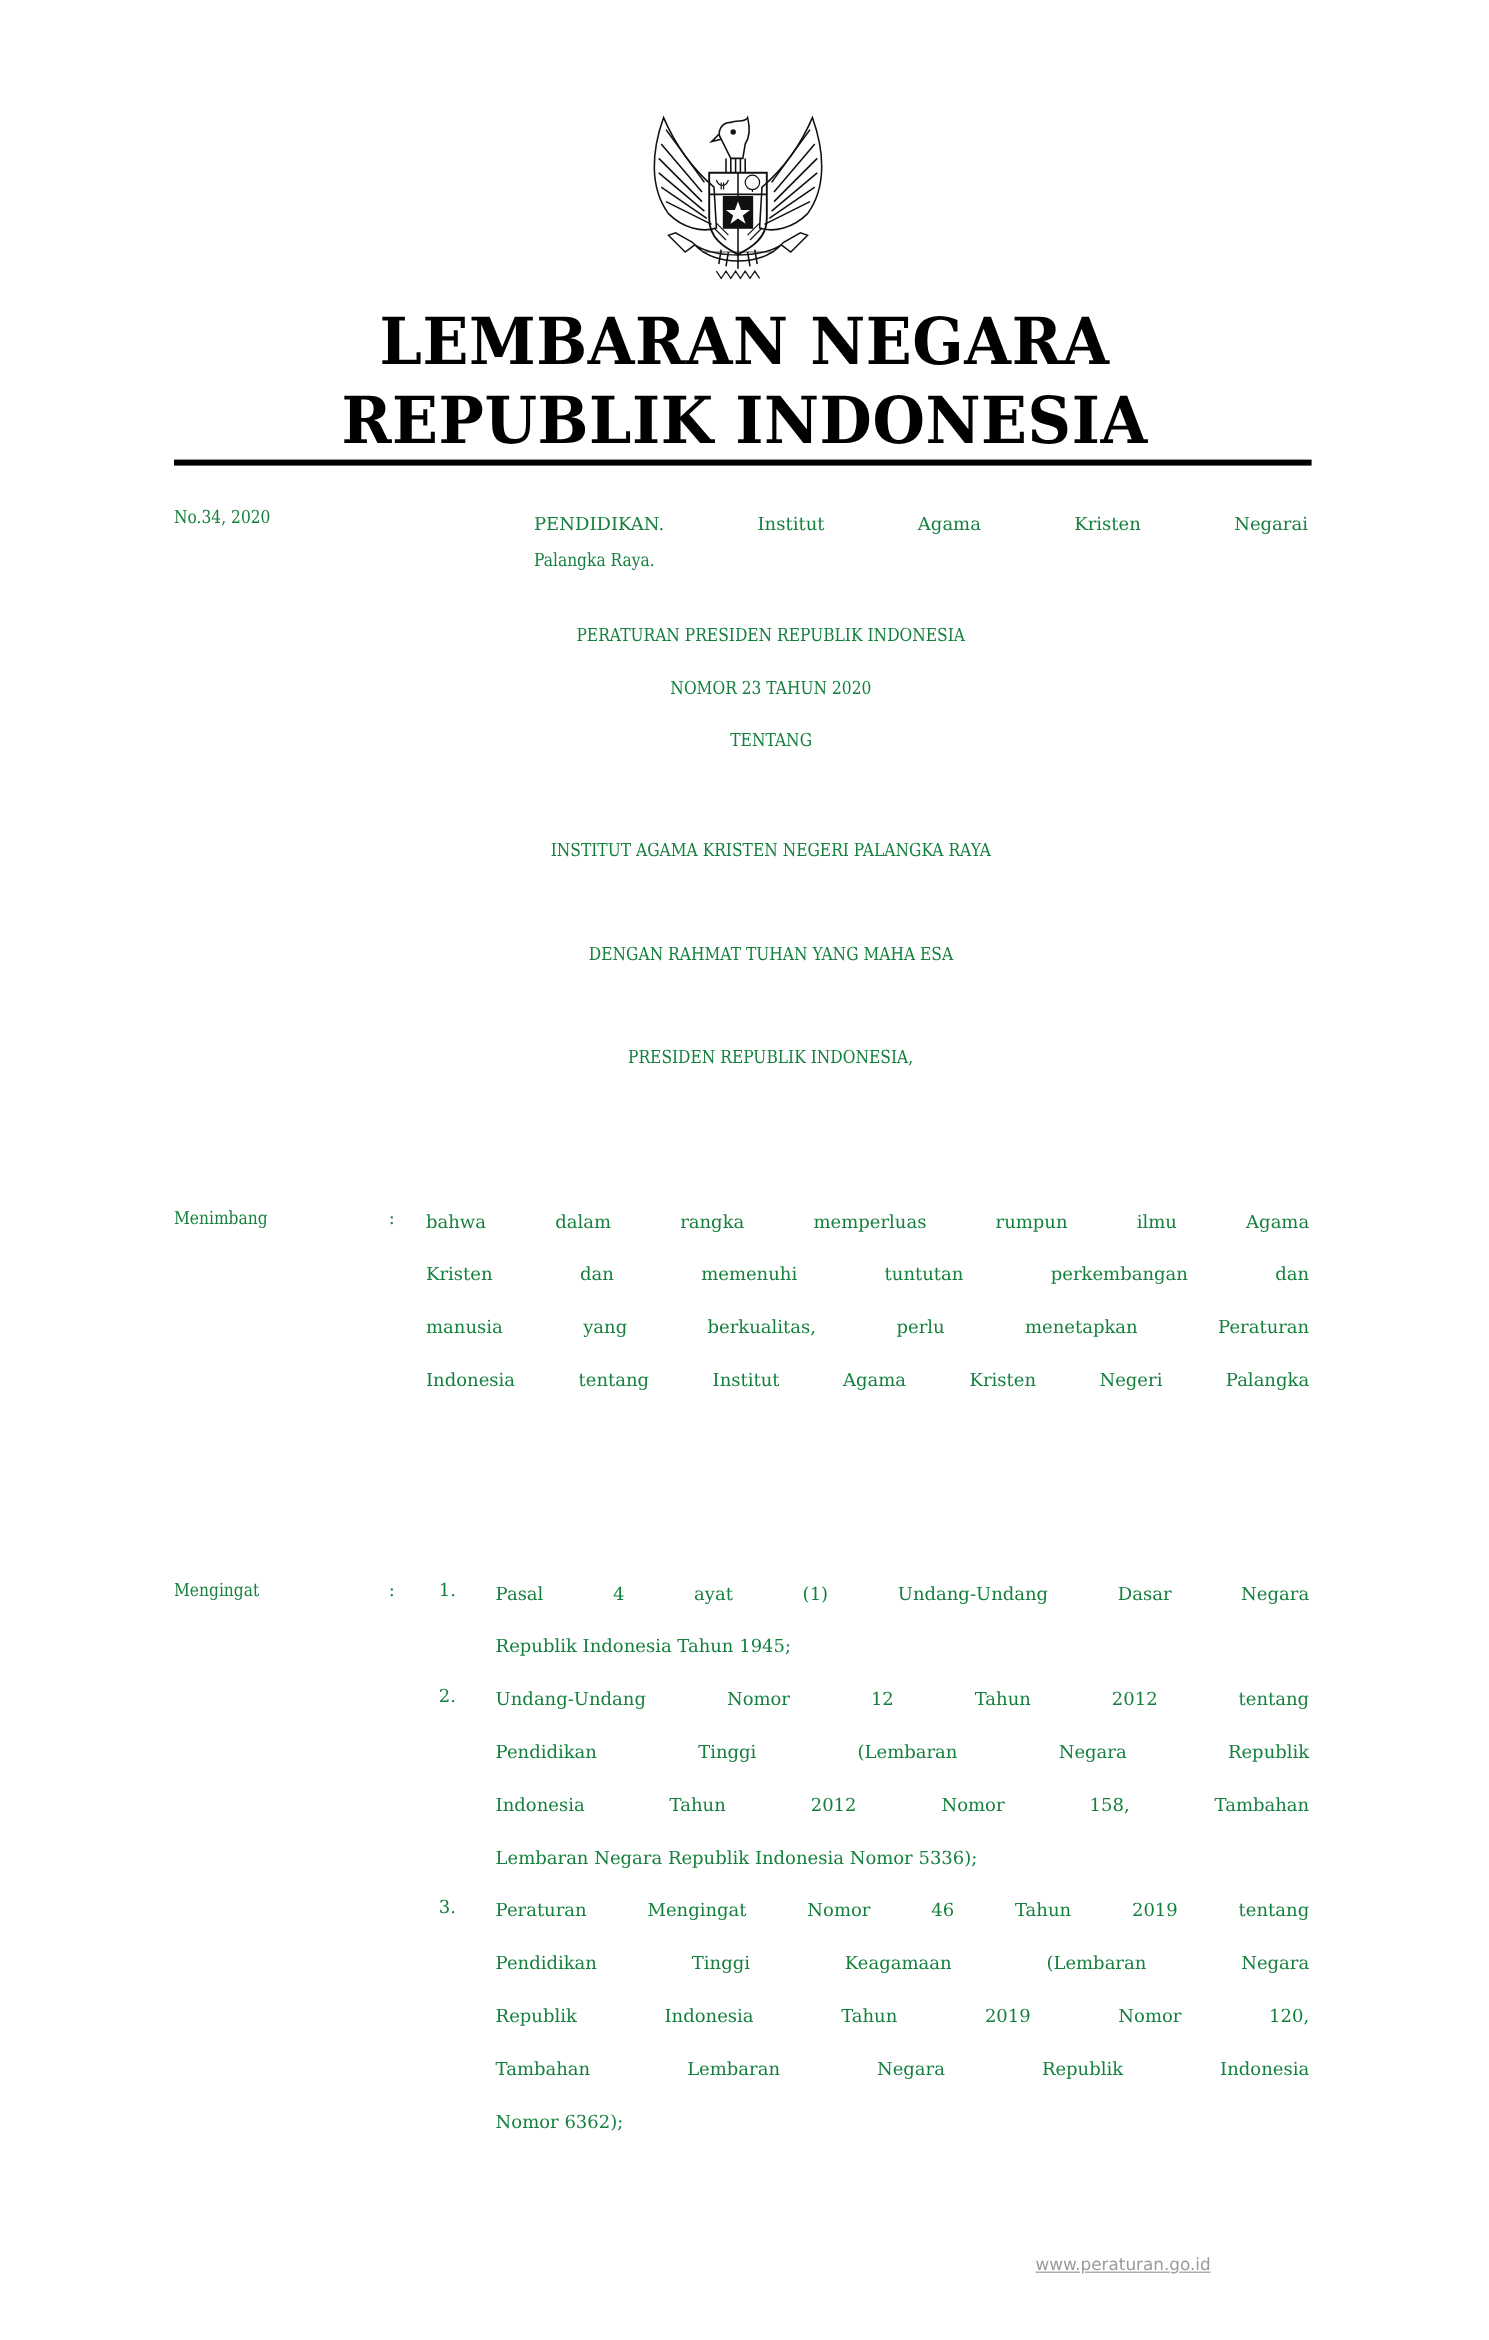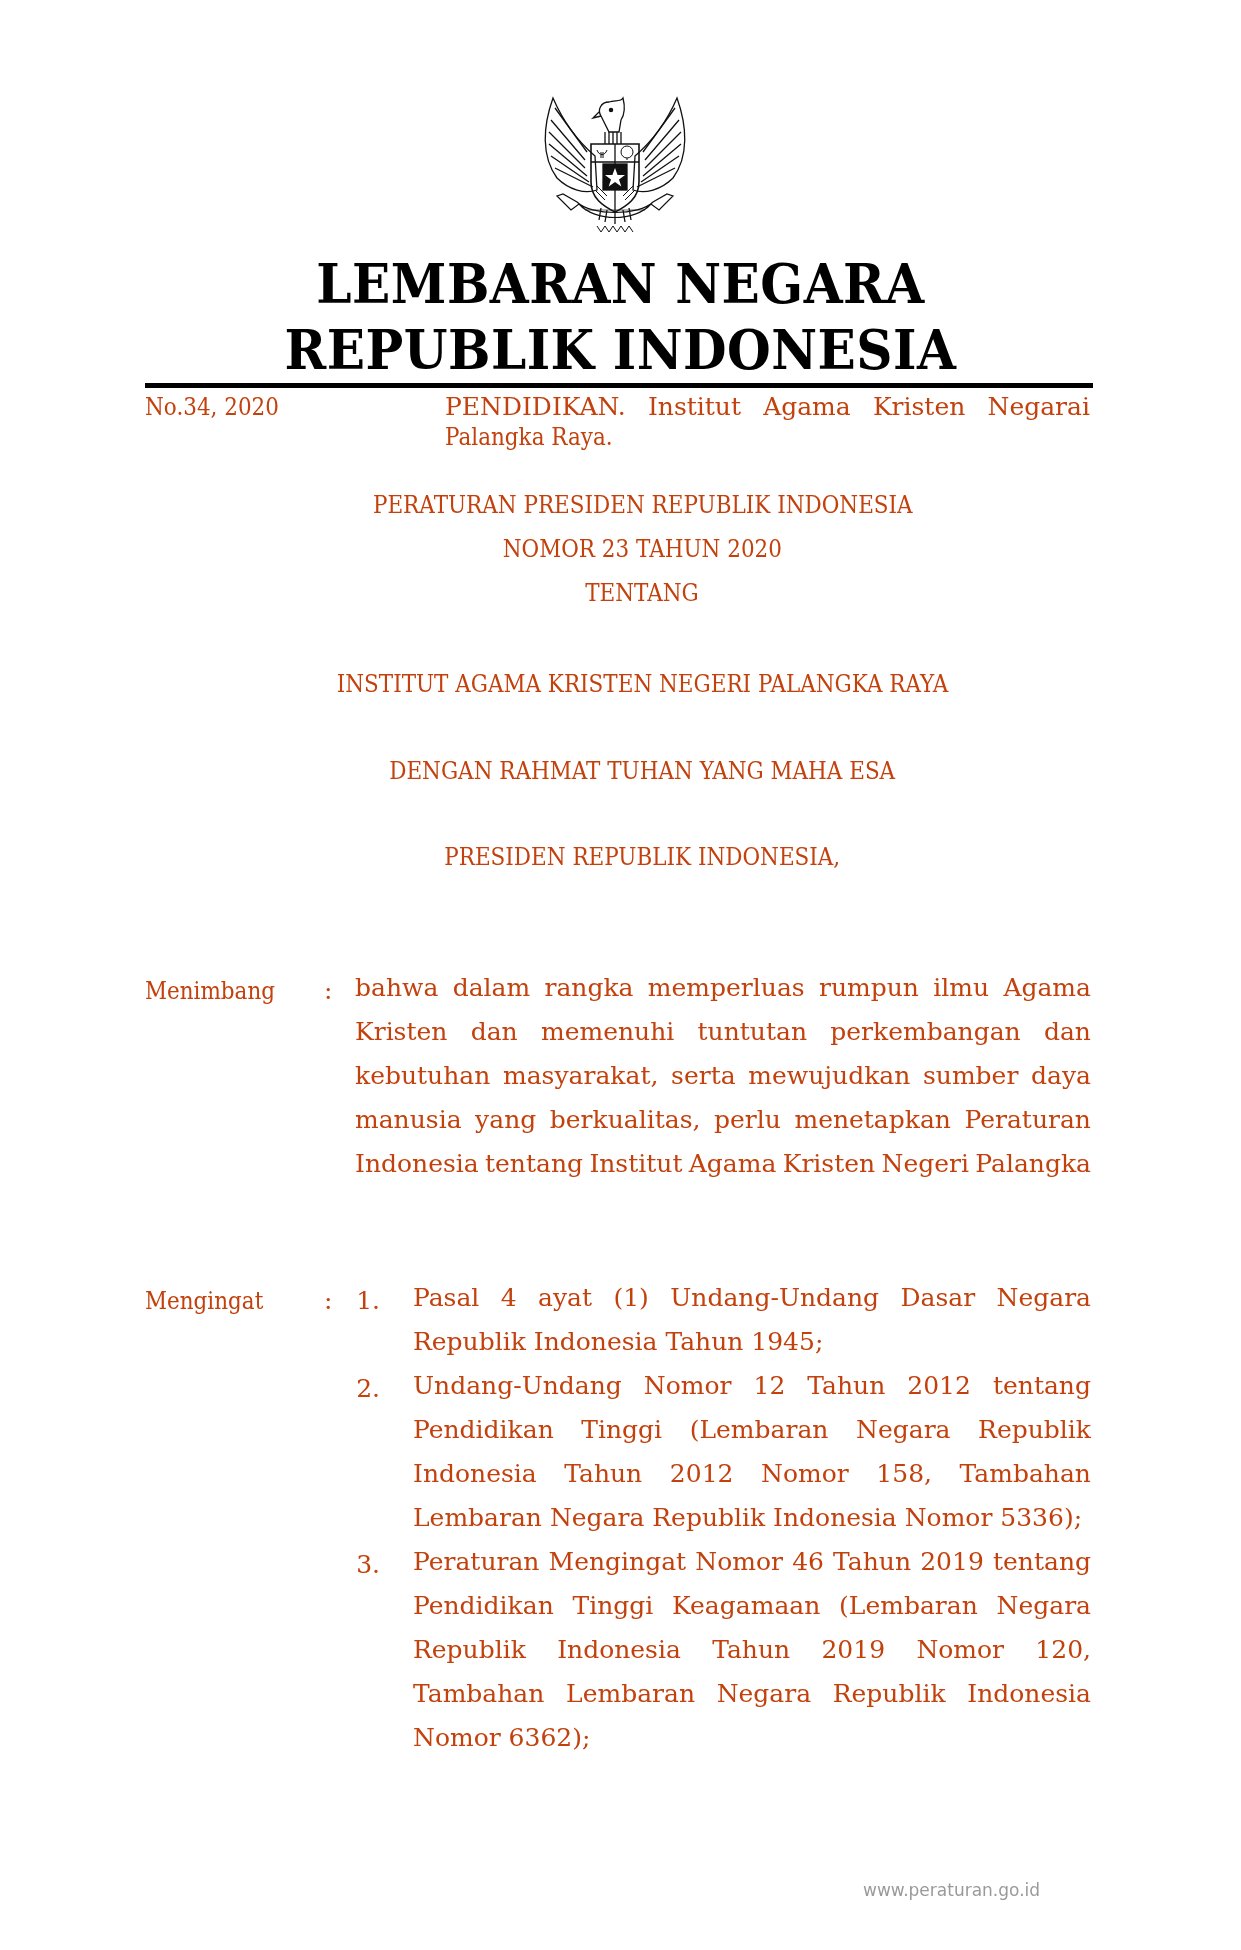--- a/index.html
+++ b/index.html
@@ -6,39 +6,39 @@
   body { width: 1241px; height: 1950px; position: relative; overflow: hidden;
          font-family: "DejaVu Serif", "Liberation Serif", serif; color: #111; }
   .abs { position: absolute; }
   .emblem { left: 535px; top: 86px; width: 160px; height: 158px; }
   .title { left: 0; width: 1241px; text-align: center; font-family: "DejaVu Serif", serif;
            font-weight: bold; font-size: 54px; letter-spacing: 0.5px; color: #000;
            transform: scaleX(0.93); transform-origin: center; }
   .t1 { top: 252px; }
   .t2 { top: 318px; }
   .rule { left: 145px; top: 383px; width: 948px; height: 5px; background: #000; }
-  .body-text { font-family: "DejaVu Serif", serif; font-size: 25px; color: #c2410c; }
+  .body-text { font-family: "DejaVu Serif", serif; font-size: 15px; color: #15803d; margin-top: 30px; }
   .cond { transform: scaleX(0.86); transform-origin: left top; }
   .no { left: 145px; top: 392px; }
   .subject { left: 445px; top: 392px; width: 746px; line-height: 30px; text-align: justify;
              text-align-last: left; }
   .center { left: 0; width: 1241px; text-align: center; padding-left: 22px; }
   .center span { display: inline-block; transform: scaleX(0.86); }
   .h1 { top: 490px; } .h2 { top: 534px; } .h3 { top: 578px; }
   .h4 { top: 669px; } .h5 { top: 756px; } .h6 { top: 842px; }
   .label { left: 145px; }
   .colon { left: 324px; }
   .para { left: 355px; width: 736px; line-height: 44px; }
   .line { display: block; height: 44px; white-space: nowrap; }
   .just { display: flex; justify-content: space-between; }
   .just span { display: inline-block; }
   .num { width: 40px; text-align: right; }
   .item-text { left: 413px; width: 678px; line-height: 44px; }
   .footer { left: 863px; top: 1880px; font-family: "DejaVu Sans", "Liberation Sans", sans-serif;
-            font-size: 17px; color: #9a9a9a; }
+            font-size: 14px; color: #9a9a9a; text-decoration: underline; }
 </style>
 </head>
 <body>
 
 <div class="abs emblem">
   <svg width="160" height="158" viewBox="0 0 160 158" fill="none" stroke="#111" stroke-width="1.3">
 
     <path d="M18 12 C8 40 6 70 22 92 C34 104 50 108 62 104 L60 70 C46 58 30 40 18 12 Z"></path>
     <path d="M20 22 L52 66 M16 34 L50 74 M14 46 L50 82 M14 58 L52 90 M16 70 L54 96 M20 82 L58 101"></path>
 
@@ -110,28 +110,20 @@
   </div>
   <div class="line just">
     <span>Kristen</span>
       <span>dan</span>
       <span>memenuhi</span>
       <span>tuntutan</span>
       <span>perkembangan</span>
       <span>dan</span>
   </div>
   <div class="line just">
-    <span>kebutuhan</span>
-      <span>masyarakat,</span>
-      <span>serta</span>
-      <span>mewujudkan</span>
-      <span>sumber</span>
-      <span>daya</span>
-  </div>
-  <div class="line just">
     <span>manusia</span>
       <span>yang</span>
       <span>berkualitas,</span>
       <span>perlu</span>
       <span>menetapkan</span>
       <span>Peraturan</span>
   </div>
   <div class="line just">
     <span>Indonesia</span>
       <span>tentang</span>

